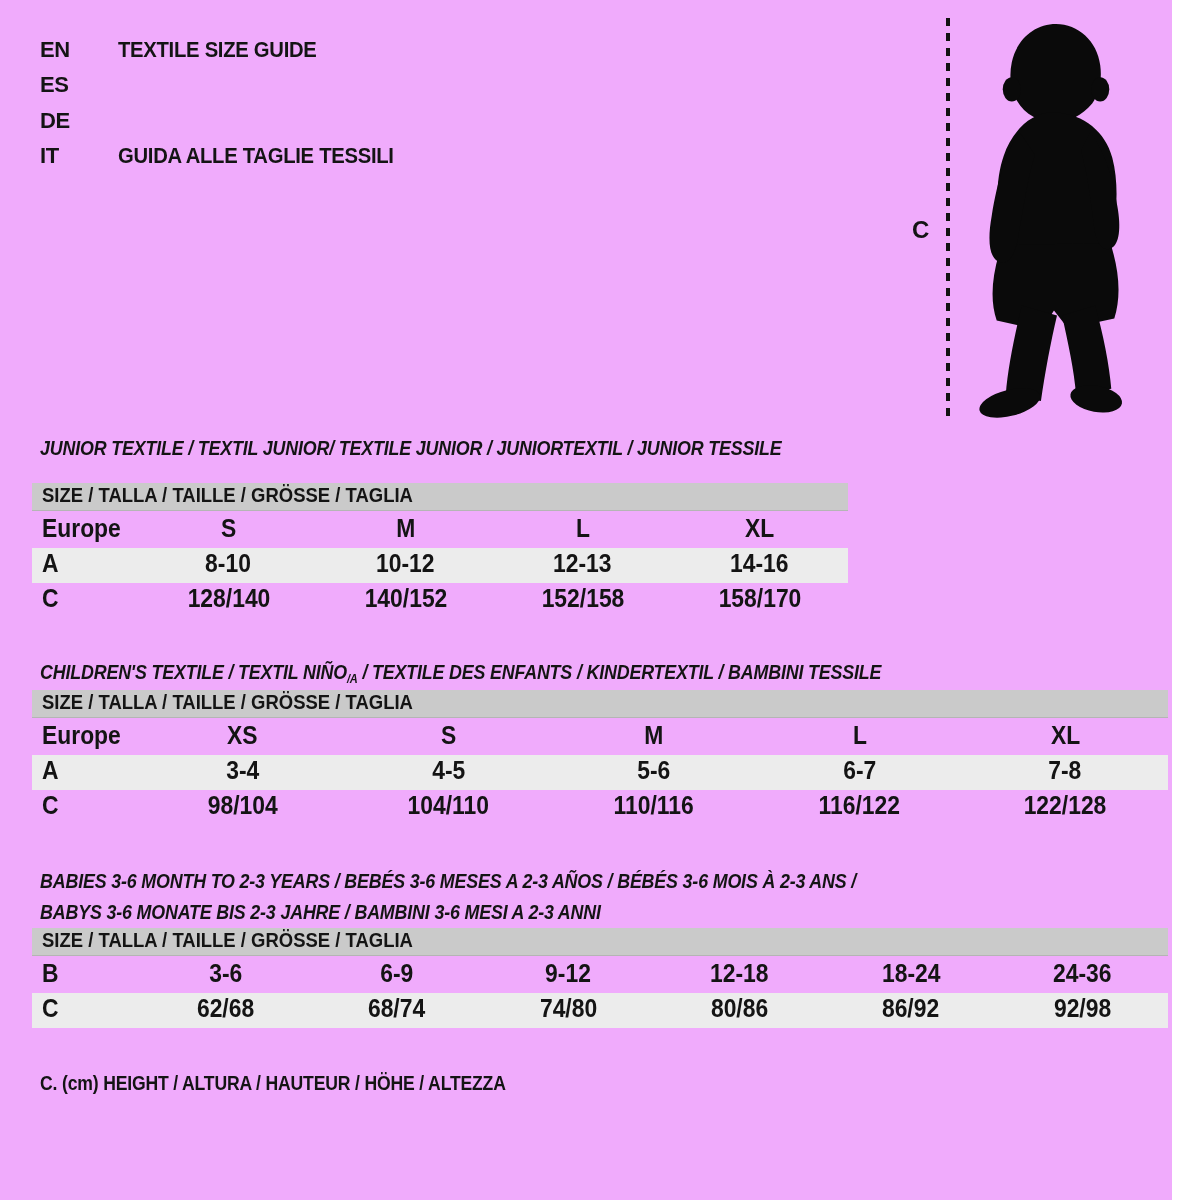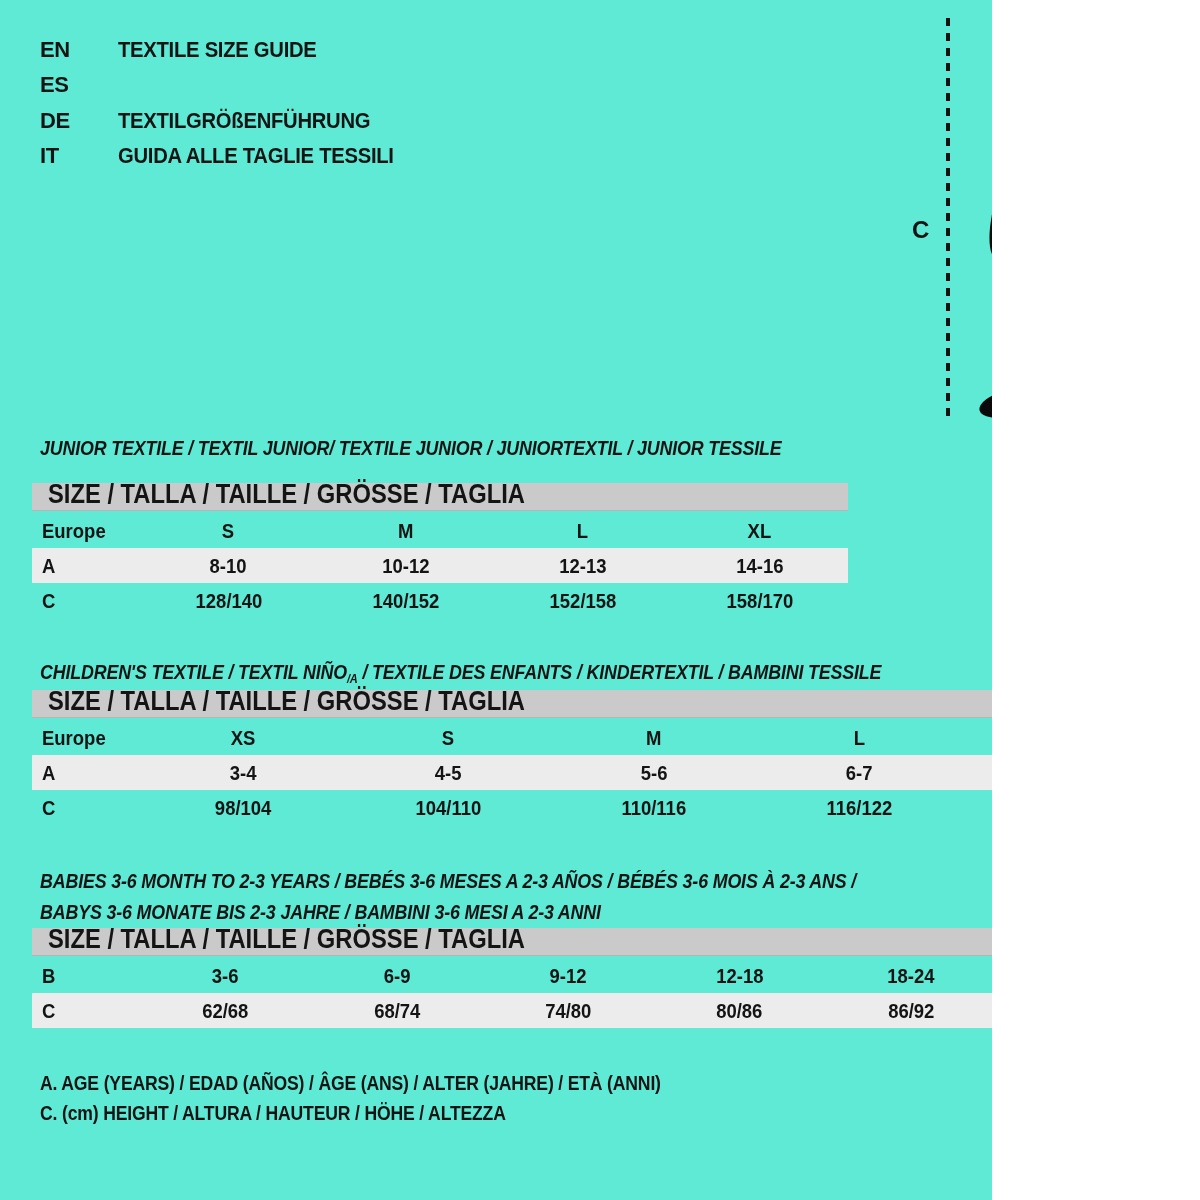--- a/index.html
+++ b/index.html
@@ -4,21 +4,21 @@
 <style>
   html,body{margin:0;padding:0;}
   body{
     width:1200px;height:1200px;
     background:#ffffff;
     font-family:"Liberation Sans", sans-serif;
     font-weight:700;
     color:#141414;
     -webkit-font-smoothing:antialiased;
   }
-  .page{position:relative;width:992px;height:1200px;overflow:hidden;background:#5eead4;}
+  .page{position:relative;width:1172px;height:1200px;overflow:hidden;background:#f0abfc;}
 
   
   .sqz  {display:inline-block;transform:scaleX(.88);transform-origin:0 50%;white-space:nowrap;}
   .sqzc {display:inline-block;transform:scaleX(.88);transform-origin:50% 50%;white-space:nowrap;}
   .sqzt {display:inline-block;transform:scaleX(.85);transform-origin:0 50%;white-space:nowrap;}
   .sqzh {display:inline-block;transform:scaleX(.92);transform-origin:0 50%;white-space:nowrap;}
 
   
   .lang-block{position:absolute;left:40px;top:32px;}
   .lang-row{display:flex;align-items:center;height:35.5px;font-size:22px;letter-spacing:-.3px;}
@@ -41,23 +41,23 @@
   .babies-title  {top:842px;line-height:30.5px;margin-top:24px;}
   .subsm{font-size:.62em;vertical-align:-.28em;}
 
   
   .table{position:absolute;left:32px;}
   .junior-table  {top:483px;width:816px;}
   .children-table{top:690px;width:1136px;}
   .babies-table  {top:928px;width:1136px;}
   .bar{
     height:27px;background:#cacaca;border-bottom:1px solid #b5b5b5;
-    display:flex;align-items:flex-end;padding-left:16px;font-size:27px;margin-bottom:2px;
+    display:flex;align-items:flex-start;padding-left:10px;font-size:21px;margin-bottom:2px;
   }
-  .trow{display:flex;align-items:center;height:35px;font-size:21px;}
+  .trow{display:flex;align-items:flex-start;height:35px;font-size:26px;}
   .trow.shaded{background:#ececec;}
   .tlabel{flex:0 0 98px;padding-left:10px;text-align:left;}
   .tcell{flex:1;text-align:center;}
 
   
   .legend{position:absolute;left:40px;top:1068px;font-size:20px;line-height:30px;letter-spacing:-.2px;}
   .legend-line{white-space:nowrap;}
 </style>
 </head>
 <body>
@@ -67,21 +67,20 @@
   <div class="lang-block">
     <div class="lang-row">
       <span class="lang-code">EN</span>
       <span class="lang-title"><span class="sqzh">TEXTILE SIZE GUIDE</span></span>
     </div>
     <div class="lang-row">
       <span class="lang-code">ES</span>
     </div>
     <div class="lang-row">
       <span class="lang-code">DE</span>
-      <span class="lang-title"><span class="sqzh">TEXTILGRÖßENFÜHRUNG</span></span>
     </div>
     <div class="lang-row">
       <span class="lang-code">IT</span>
       <span class="lang-title"><span class="sqzh">GUIDA ALLE TAGLIE TESSILI</span></span>
     </div>
   </div>
 
   <div class="figure">
     <div class="measure-line"></div>
     <span class="measure-label">C</span>
@@ -196,17 +195,16 @@
       <div class="tcell"><span class="sqzc">62/68</span></div>
       <div class="tcell"><span class="sqzc">68/74</span></div>
       <div class="tcell"><span class="sqzc">74/80</span></div>
       <div class="tcell"><span class="sqzc">80/86</span></div>
       <div class="tcell"><span class="sqzc">86/92</span></div>
       <div class="tcell"><span class="sqzc">92/98</span></div>
     </div>
   </div>
 
   <div class="legend">
-    <div class="legend-line"><span class="sqz">A. AGE (YEARS) / EDAD (AÑOS) / ÂGE (ANS) / ALTER (JAHRE) / ETÀ (ANNI)</span></div>
     <div class="legend-line"><span class="sqz">C. (cm) HEIGHT / ALTURA / HAUTEUR / HÖHE / ALTEZZA</span></div>
   </div>
 
 </div>
 
 </body></html>

